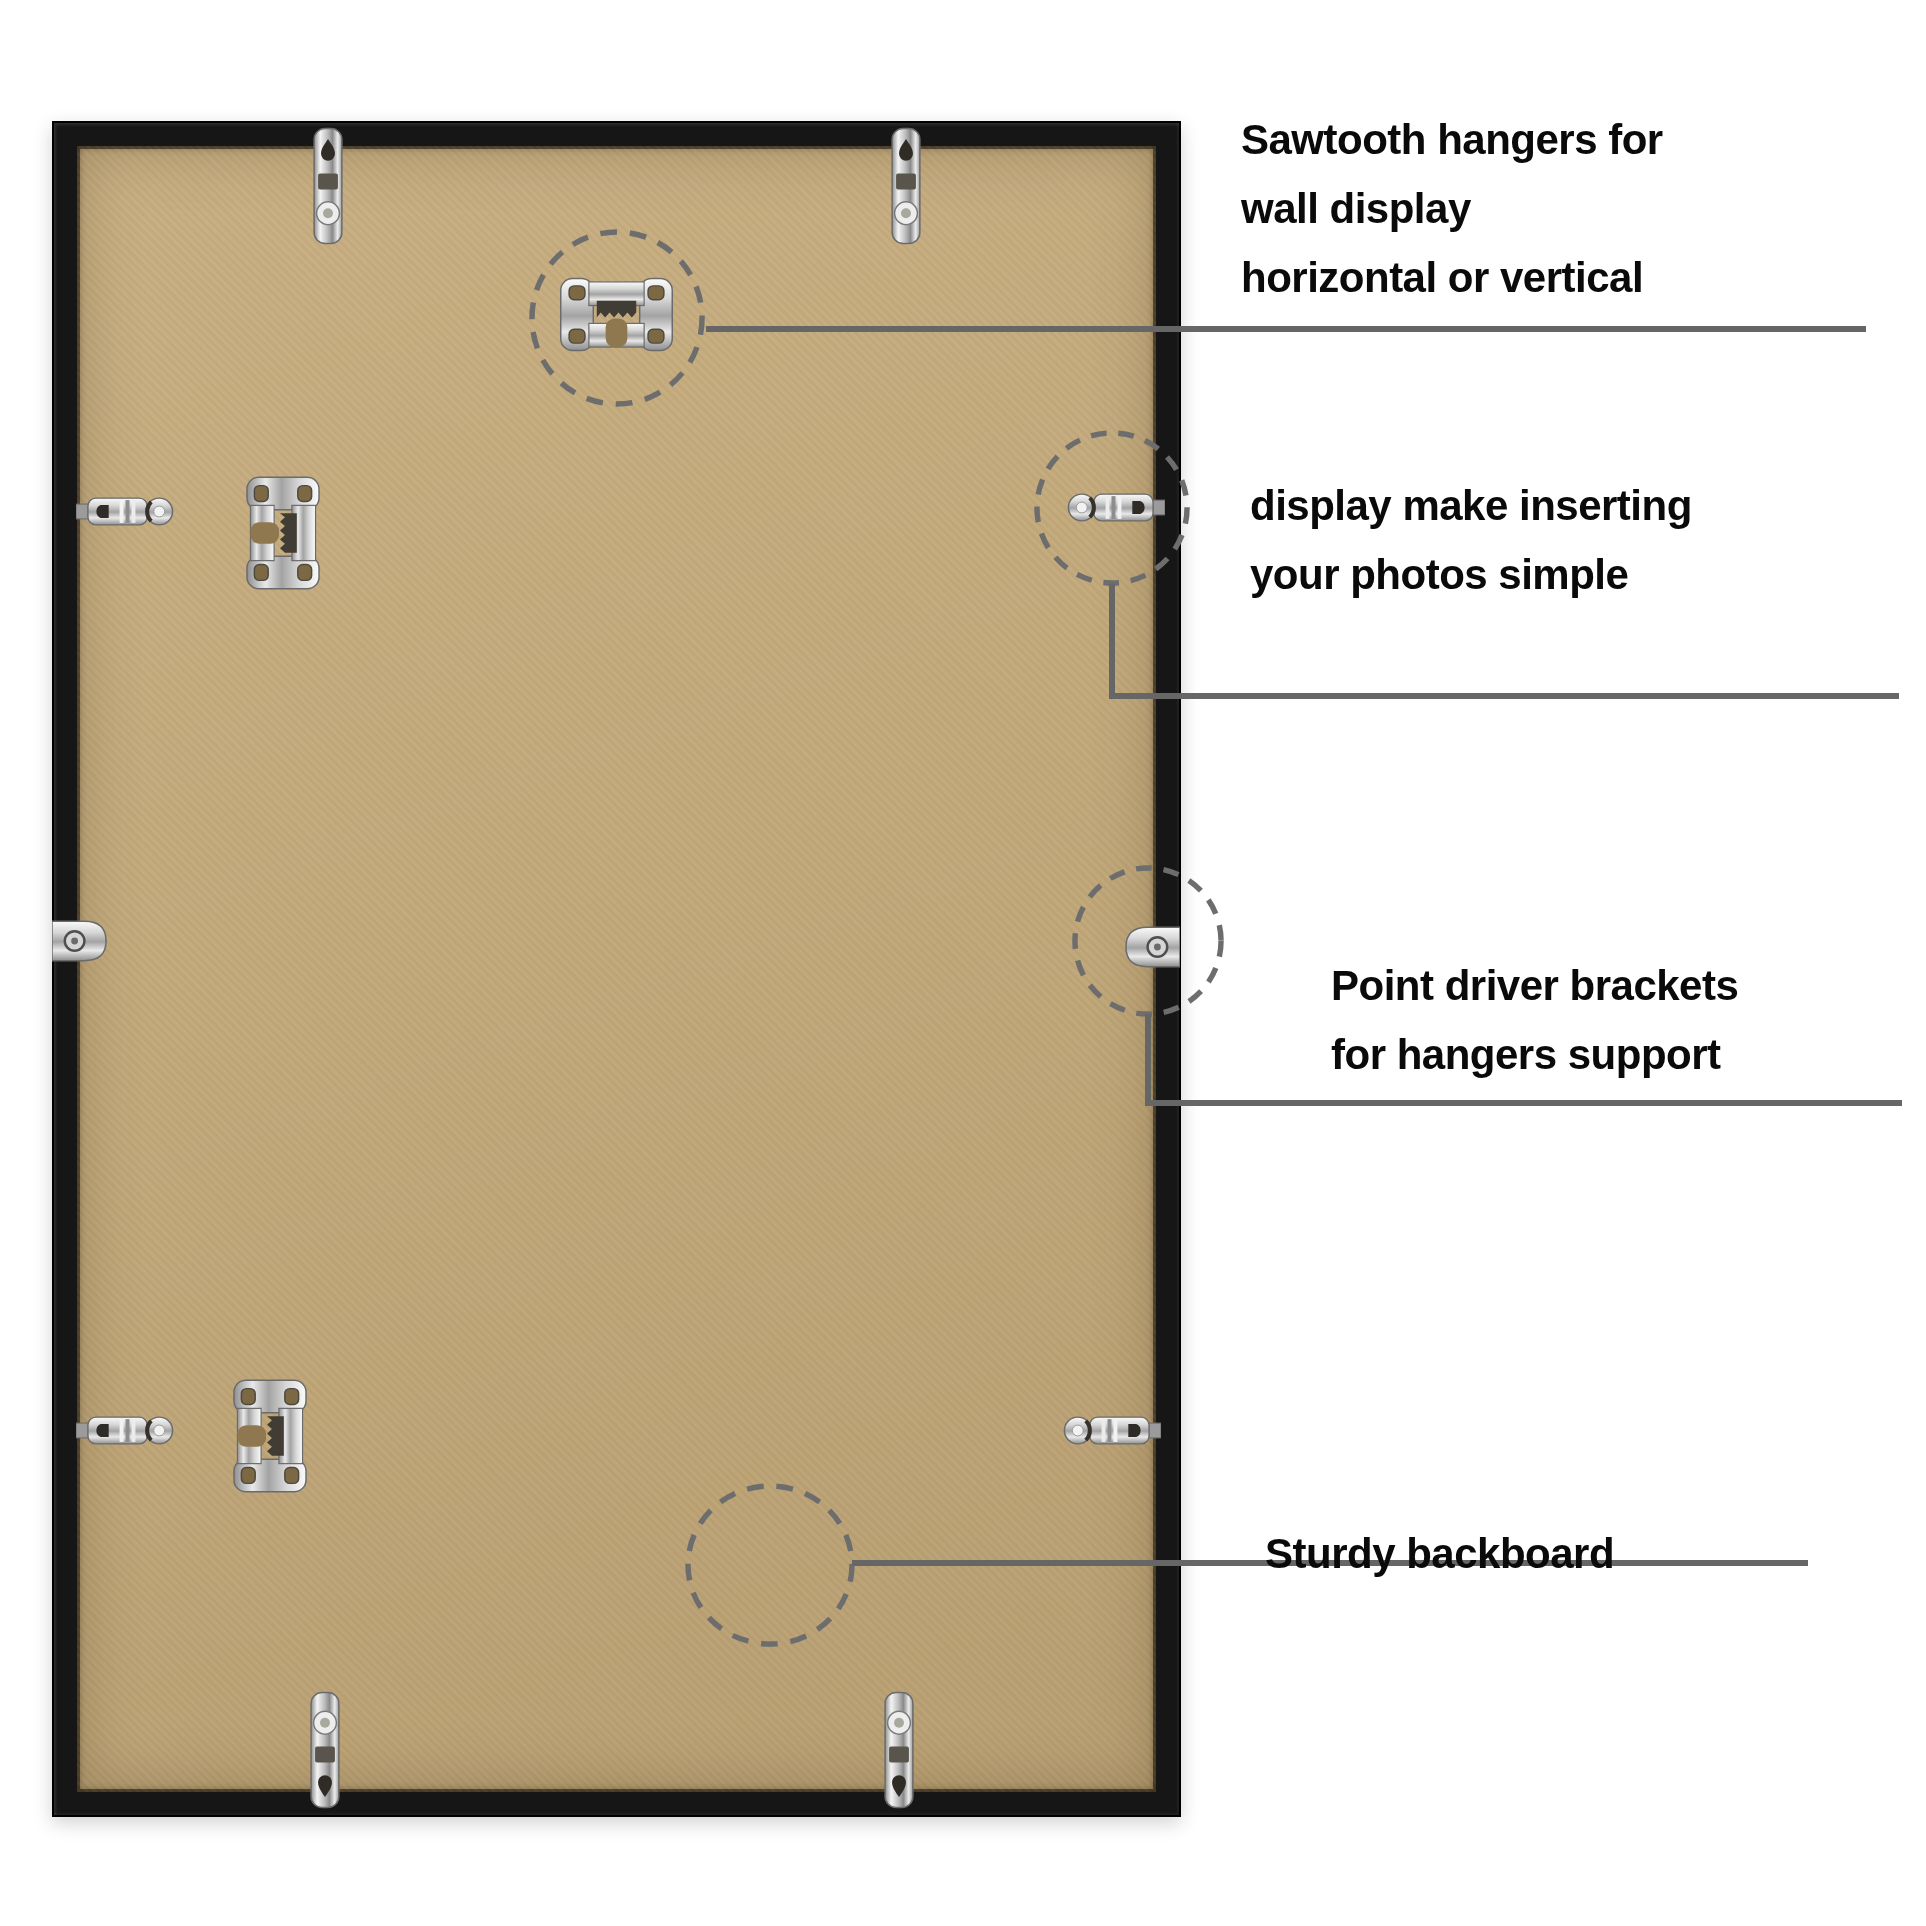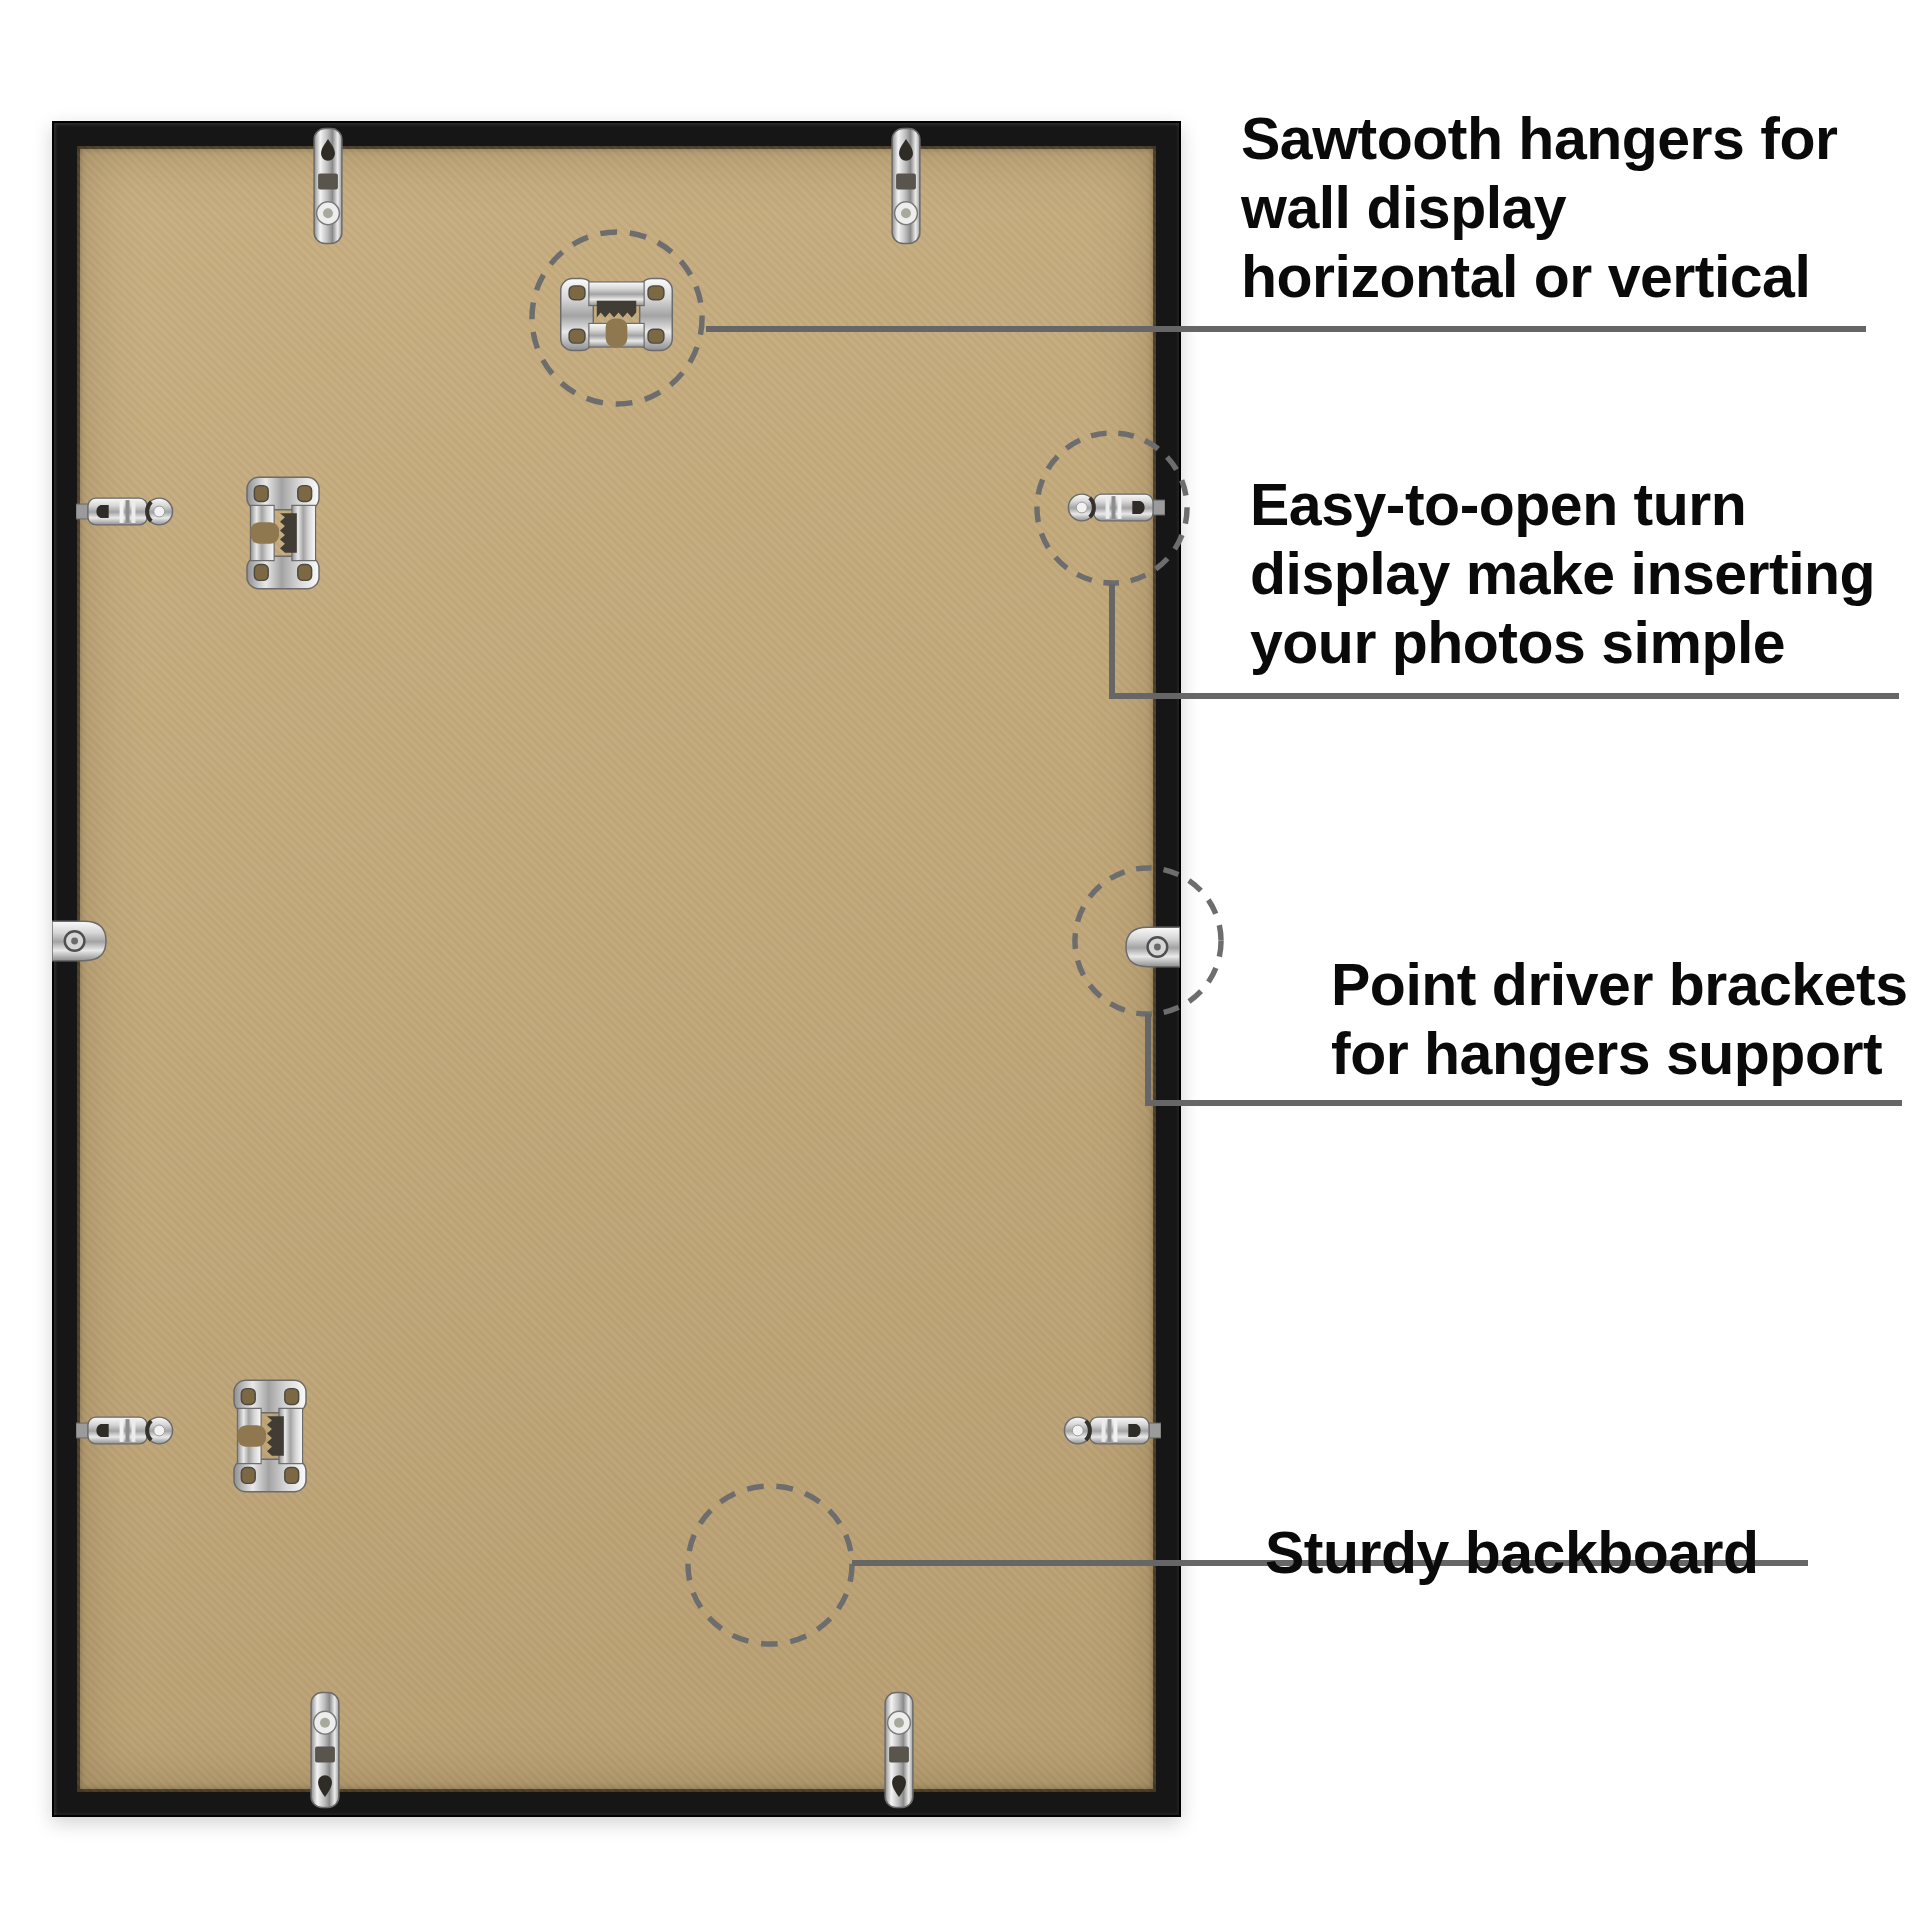--- a/index.html
+++ b/index.html
@@ -52,21 +52,21 @@
 
   .line{position:absolute;background:#666666;}
   #l1 {left:706px;top:326px;width:1160px;height:6px;}
   #l2v{left:1109px;top:584px;width:6px;height:115px;}
   #l2h{left:1109px;top:693px;width:790px;height:6px;}
   #l3v{left:1145px;top:1014px;width:6px;height:92px;}
   #l3h{left:1145px;top:1100px;width:757px;height:6px;}
   #l4 {left:852px;top:1560px;width:956px;height:6px;}
 
   
-  .callout{position:absolute;color:#0a0a0a;font-weight:700;font-size:59px;
+  .callout{position:absolute;color:#0a0a0a;font-weight:700;font-size:42px;
            line-height:69px;letter-spacing:-0.5px;white-space:nowrap;}
   #t1{left:1241px;top:105px;}
   #t2{left:1250px;top:471px;}
   #t3{left:1283px;top:951px;margin-left:48px;}
   #t4{left:1265px;top:1476px;margin-top:43px;}
 </style>
 </head>
 <body>
 
 <svg width="0" height="0" style="position:absolute" aria-hidden="true">
@@ -277,21 +277,20 @@
   <div class="line" id="l3v"></div>
   <div class="line" id="l3h"></div>
   <div class="line" id="l4"></div>
 
   <div class="callout" id="t1">
     <div>Sawtooth hangers for</div>
     <div>wall display</div>
     <div>horizontal or vertical</div>
   </div>
   <div class="callout" id="t2">
-    <div>Easy-to-open turn</div>
     <div>display make inserting</div>
     <div>your photos simple</div>
   </div>
   <div class="callout" id="t3">
     <div>Point driver brackets</div>
     <div>for hangers support</div>
   </div>
   <div class="callout" id="t4">
     <div>Sturdy backboard</div>
   </div>

